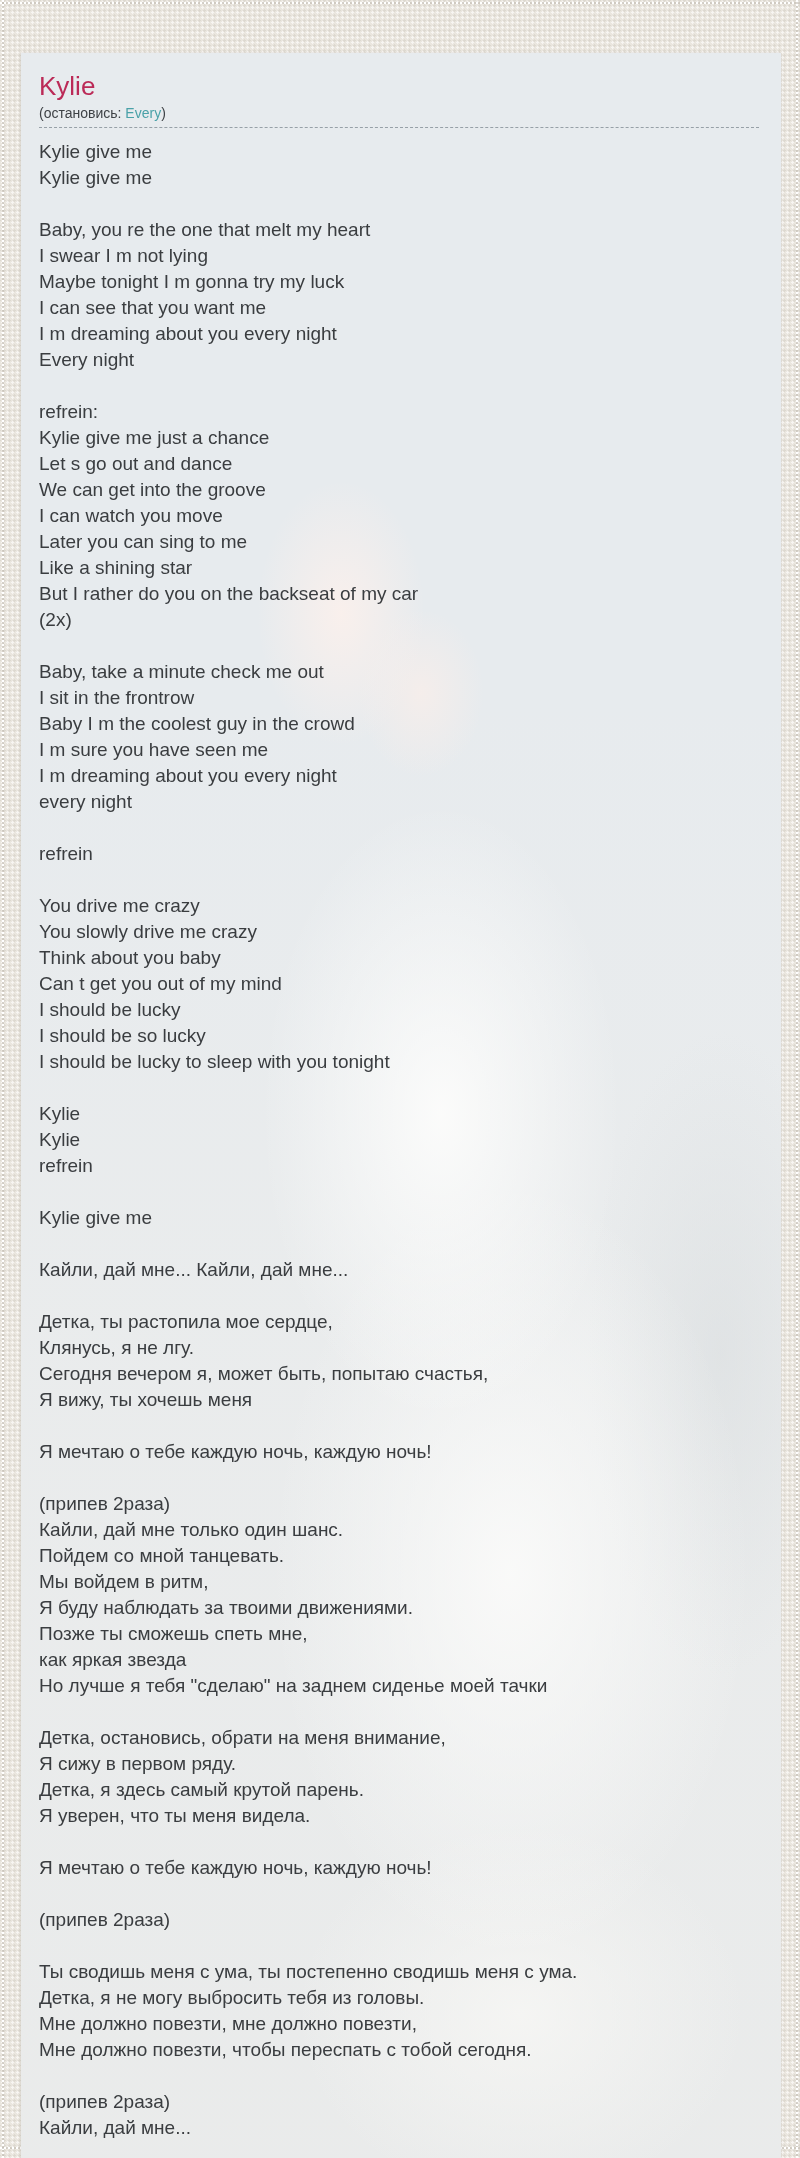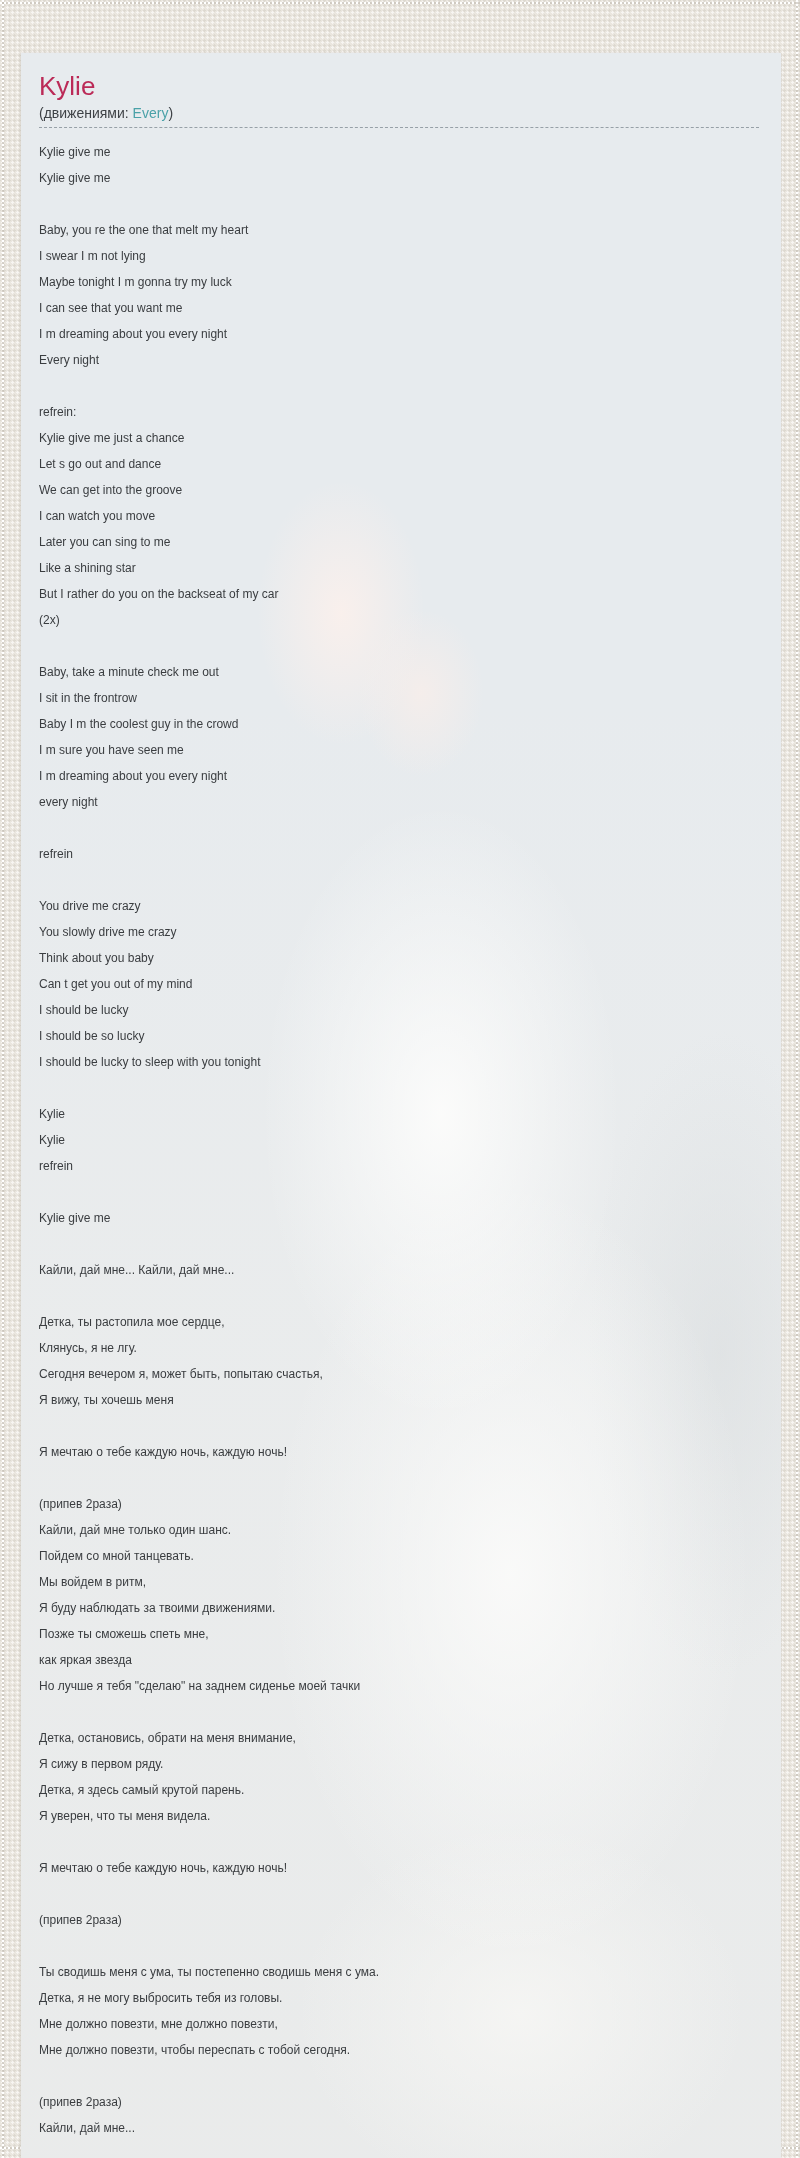--- a/index.html
+++ b/index.html
@@ -55,38 +55,38 @@
   }
   .artist-line{
     font-size:14px;line-height:16px;color:#3e4246;
     padding:2px 0 6px 0;margin:0 2px 0 0;
     border-bottom:1px dashed var(--c-dashed-line);
   }
   .artist-link{color:var(--c-artist-link);text-decoration:none;cursor:pointer;}
   .lyrics{
     position:relative;
     padding:11px 18px 0 18px;
-    font-size:12px;line-height:26px;color:var(--c-text);
+    font-size:19px;line-height:26px;color:var(--c-text);
     white-space:pre-line;
   }
 </style>
 </head>
 <body>
 
 <div class="edge edge-top"></div>
 <div class="edge v edge-left"></div>
 <div class="edge v edge-right"></div>
 <div class="edge edge-bottom"></div>
 
 <div class="content-box">
   <div class="bg-figure"></div>
 
   <div class="header">
     <h1 class="song-title">Kylie</h1>
-    <div class="artist-line"><span>(движениями: </span><a class="artist-link" href="#">Every</a><span>)</span></div>
+    <div class="artist-line"><span>(остановись: </span><a class="artist-link" href="#">Every</a><span>)</span></div>
   </div>
 
   <div class="lyrics">Kylie give me
 Kylie give me
 
 Baby, you re the one that melt my heart
 I swear I m not lying
 Maybe tonight I m gonna try my luck
 I can see that you want me
 I m dreaming about you every night

